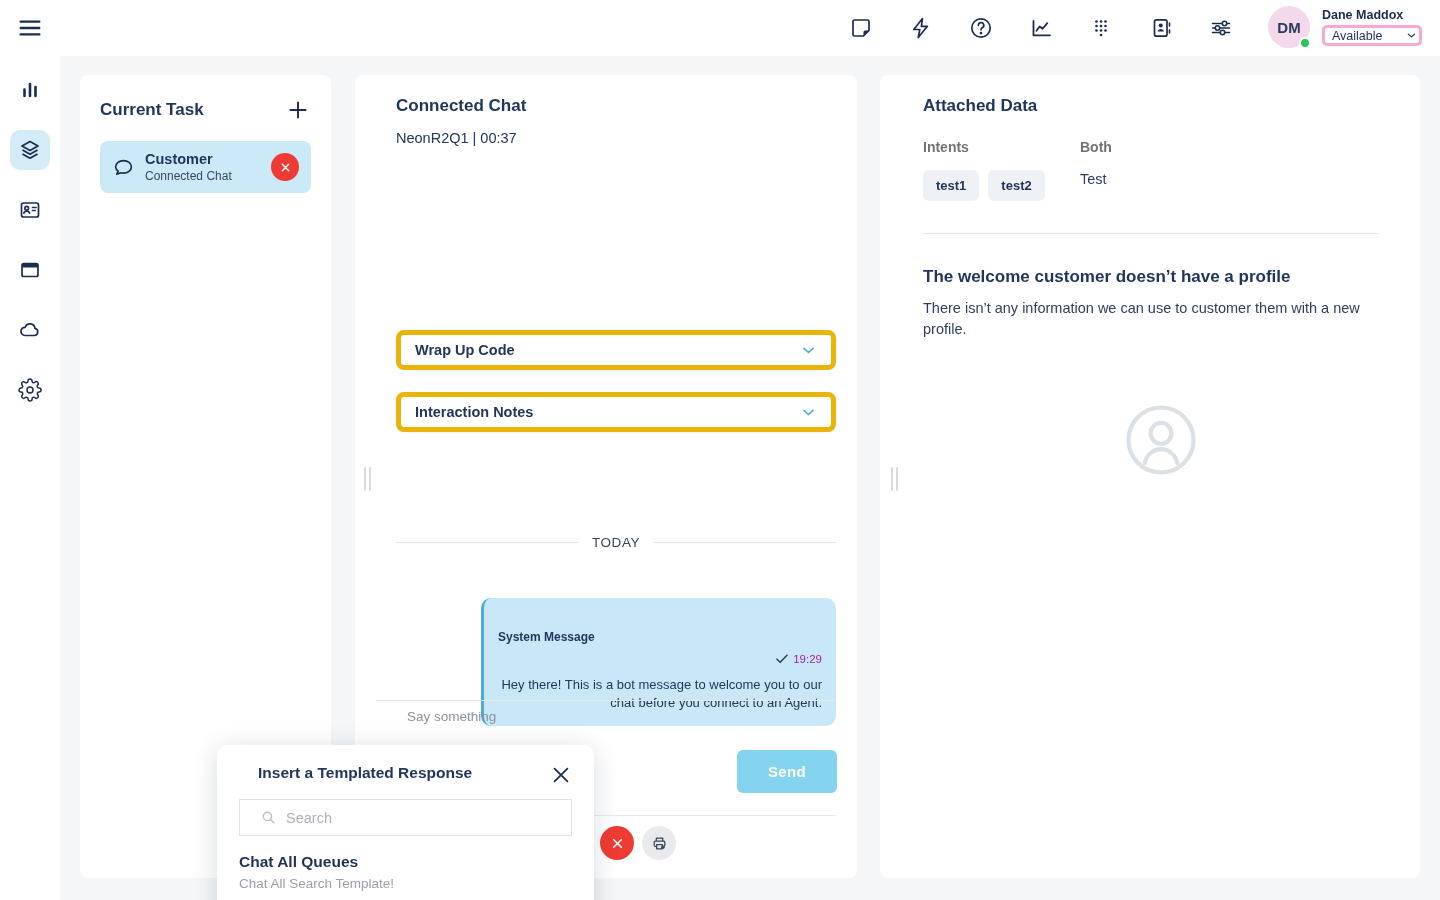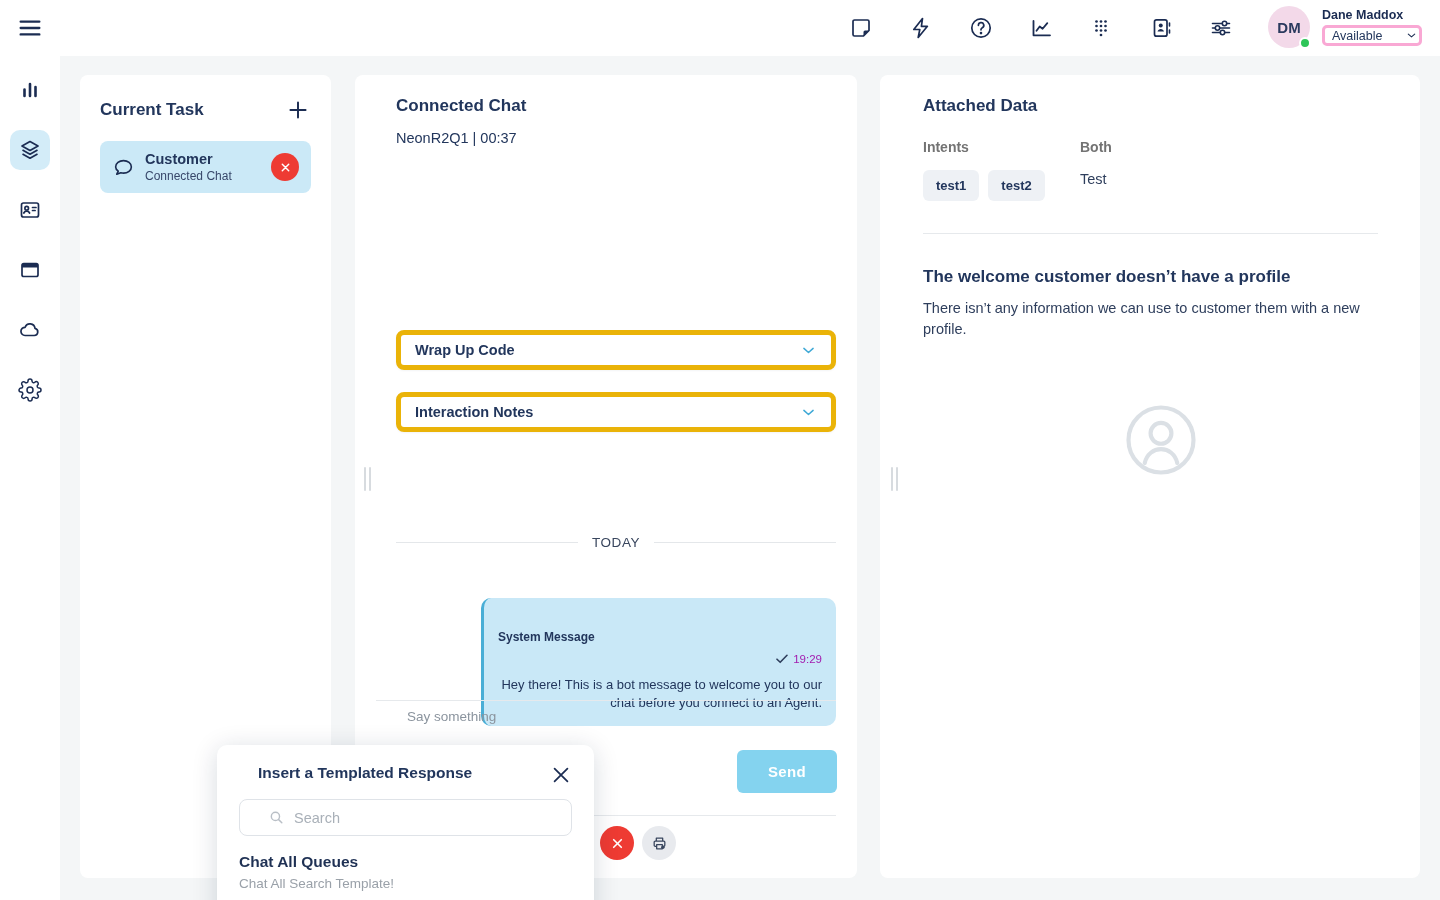--- a/index.html
+++ b/index.html
@@ -109,22 +109,22 @@
   .no-profile-h { position:absolute; left:43px; top:192px; font-size:17px; font-weight:bold; color:#22365c; }
   .no-profile-p { position:absolute; left:43px; top:223px; width:478px; font-size:14.5px; line-height:1.45; color:#2e3e5c; }
   .profile-placeholder { position:absolute; left:241px; top:325px; color:#dbe0e5; }
 
   
   .popup { position:absolute; left:217px; top:745px; width:377px; height:200px; background:#fff; border-radius:10px;
            box-shadow:0 4px 26px rgba(15,30,60,.16); z-index:10; }
   .popup-head { display:flex; align-items:flex-start; justify-content:space-between; padding:19px 22px 0 22px;margin-left:19px; }
   .popup-title { font-size:15.5px; font-weight:bold; color:#22365c; }
   .popup-close { border:none; background:none; color:#1b2c52; cursor:pointer; width:22px; height:22px; }
-  .popup-search { margin:13px 22px 0 22px; height:37px; border:1px solid #dfe3e8; border-radius:8px;
-                  display:flex; align-items:center; gap:9px; padding:0 28px; }
+  .popup-search { margin:13px 22px 0 22px; height:37px; border:1px solid #dfe3e8; border-radius:0;
+                  display:flex; align-items:center; gap:9px; padding:0 20px; }
   .popup-search input { flex:1; border:none; outline:none; font-family:"Liberation Sans",sans-serif; font-size:14.5px; color:#39465e; }
   .popup-search input::placeholder { color:#a9b0b8; }
   .popup-item { padding:17px 22px 0 22px; cursor:pointer; }
   .popup-item .pi-name { font-size:15.5px; font-weight:bold; color:#1f3154; }
   .popup-item .pi-desc { font-size:13.5px; color:#9aa1a9; margin-top:5px; }
 </style>
 </head>
 <body>
 
 <header class="topbar">

